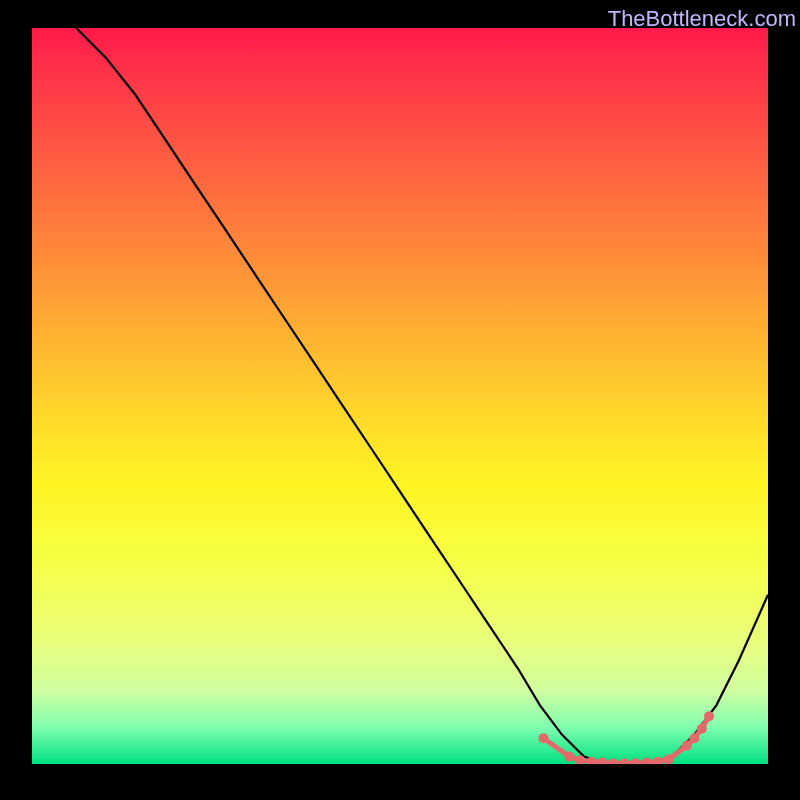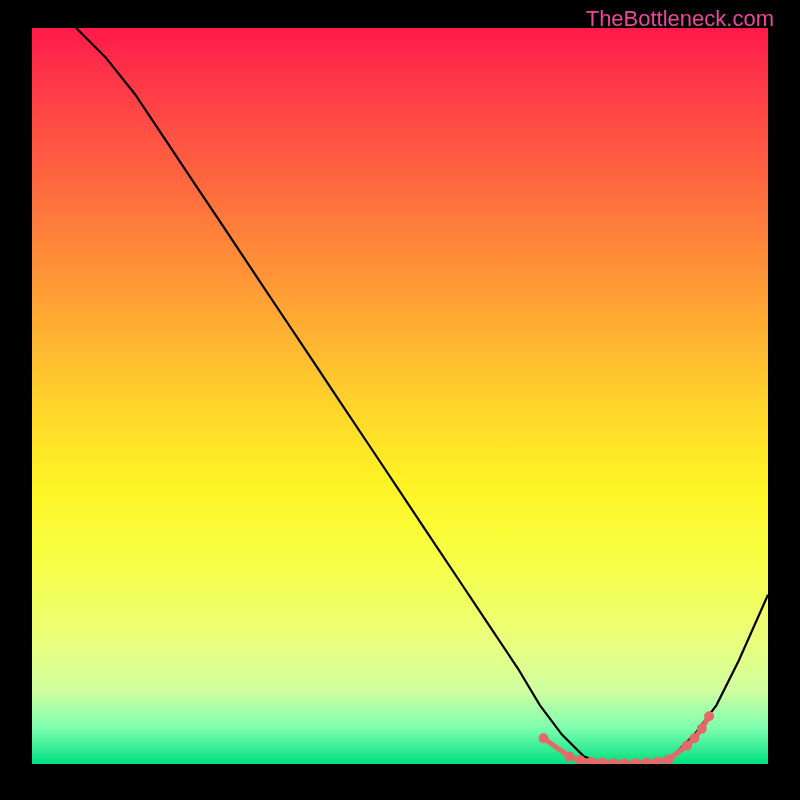--- a/index.html
+++ b/index.html
@@ -1,17 +1,17 @@
 <!DOCTYPE html>
 <html><head>
 <meta charset="utf-8">
 <style>
   * { margin: 0; padding: 0; box-sizing: border-box; }
   body { width: 800px; height: 800px; background: #000; position: relative; font-family: Arial, sans-serif; }
-  .watermark { position: absolute; top: 6px; right: 26px; color: #ec4899; font-size: 22px; font-weight: 500; }
+  .watermark { position: absolute; top: 6px; right: 4px; color: #c4b5fd; font-size: 22px; font-weight: 500; }
   .plot-area { position: absolute; top: 28px; left: 32px; width: 736px; height: 736px; overflow: hidden; }
   .gradient-bg { position: absolute; inset: 0; background: linear-gradient(to bottom,
       #ff1a4a 0%,
       #ff3a48 8%,
       #ff5a42 17%,
       #ff7a3c 26%,
       #ff9a36 35%,
       #ffba30 44%,
       #ffda2a 53%,
       #fff424 62%,

